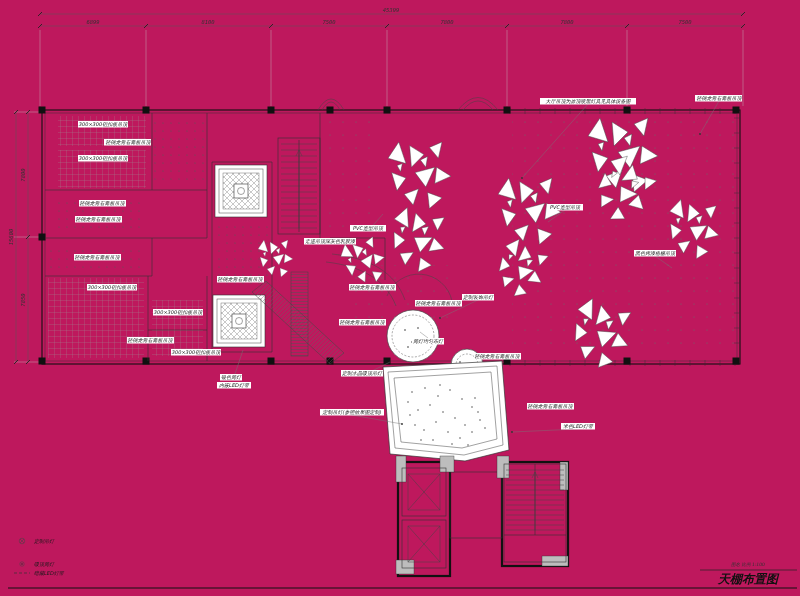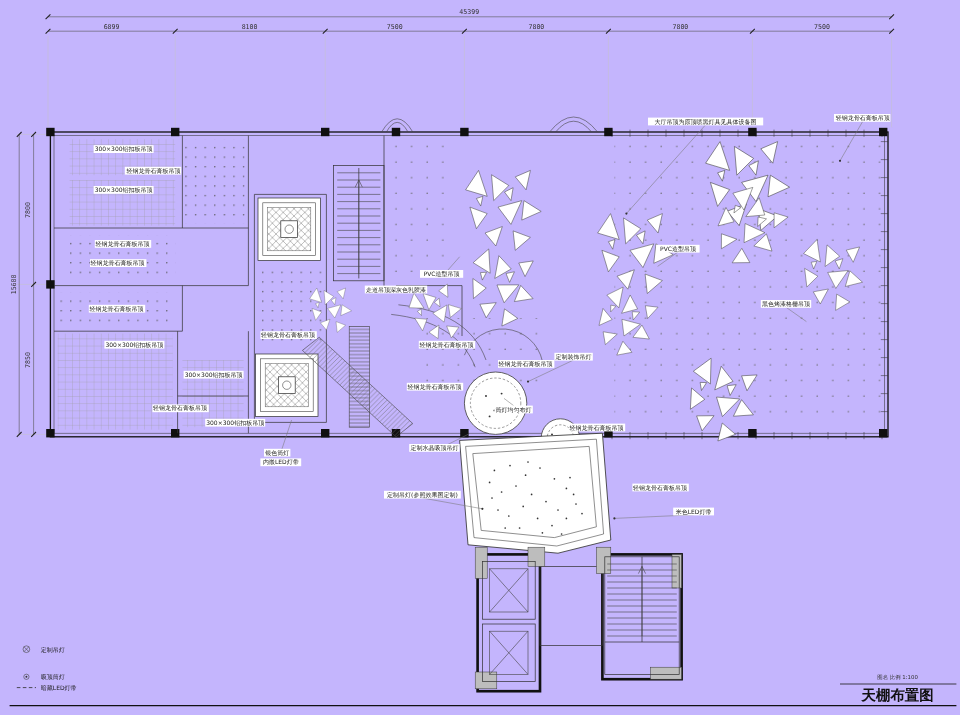--- a/index.html
+++ b/index.html
@@ -1,17 +1,17 @@
 <!DOCTYPE html>
 <html><head>
 <meta charset="utf-8">
 <style>
   html,body{margin:0;padding:0;background:#fff;}
-  #canvas{position:relative;width:800px;height:596px;background:#c4b5fd;overflow:hidden;
-          font-family:"DejaVu Sans",sans-serif;}
+  #canvas{position:relative;width:800px;height:596px;background:#be185d;overflow:hidden;
+          font-family:"DejaVu Sans",sans-serif;font-style:italic;}
   svg{position:absolute;left:0;top:0;}
   .thin{stroke:#444;stroke-width:.5;fill:none;}
   .wall{stroke:#111;stroke-width:1.1;fill:none;}
   .innerwall{stroke:#333;stroke-width:.45;fill:none;}
   .part{stroke:#333;stroke-width:.6;fill:none;}
   .wall2{stroke:#111;stroke-width:2.2;fill:none;}
   .ldr{stroke:#777;stroke-width:.45;fill:none;}
   .ext{stroke:#c4c4c4;stroke-width:.4;fill:none;}
   .dimline{stroke:#555;stroke-width:.5;fill:none;}
   .tick{stroke:#222;stroke-width:.9;fill:none;}

